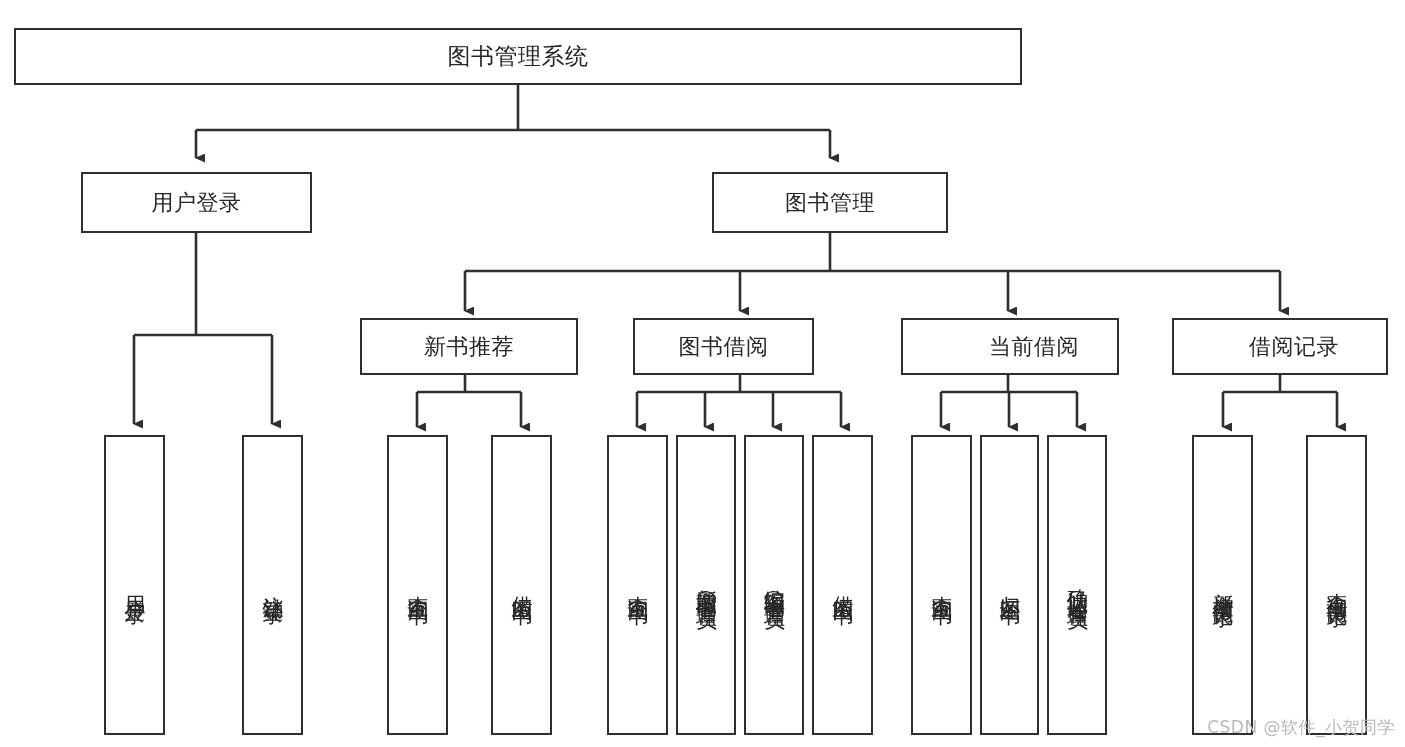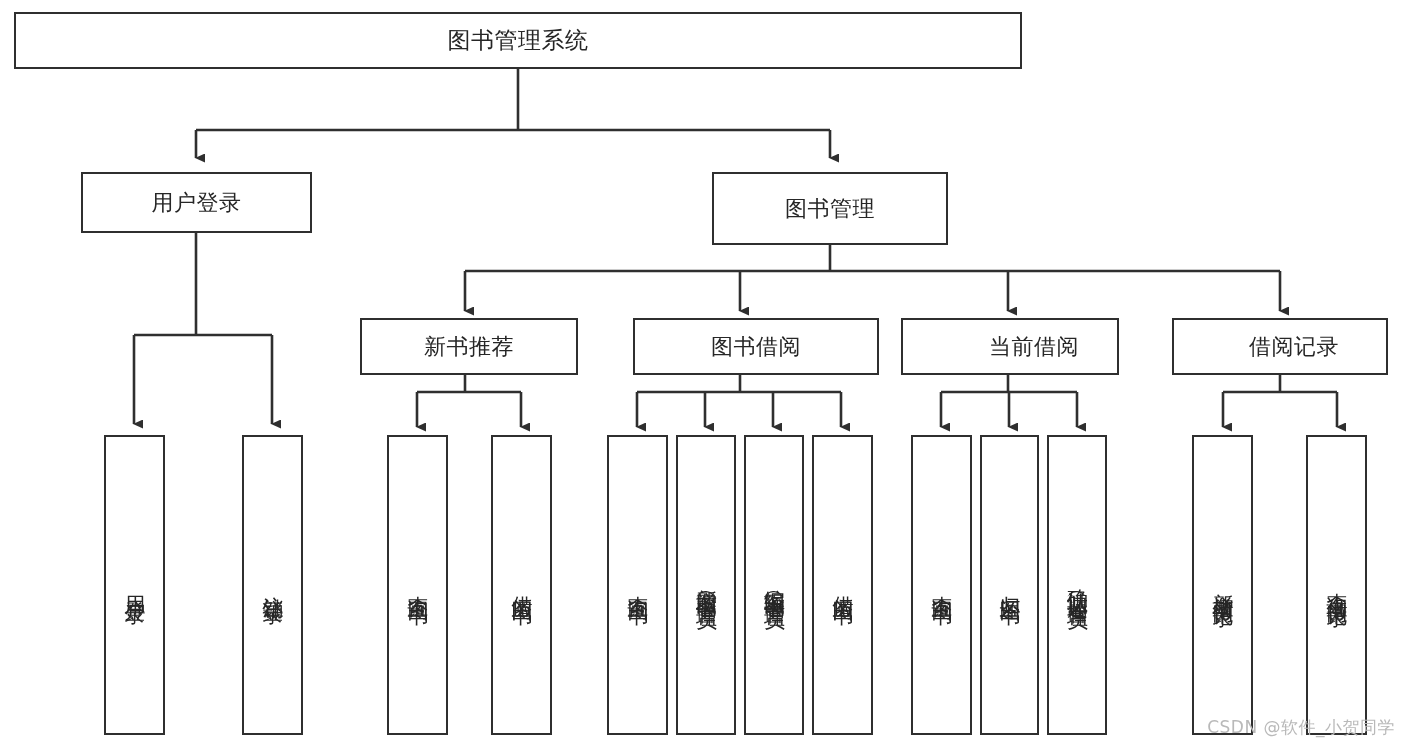--- a/index.html
+++ b/index.html
@@ -127,37 +127,37 @@
       <path d="M1009,392 L1009,427" marker-end="url(#arrowhead)"></path>
       <path d="M1077,392 L1077,427" marker-end="url(#arrowhead)"></path>
 
       <path d="M1280,375 L1280,392"></path>
       <path d="M1223,392 L1337,392"></path>
       <path d="M1223,392 L1223,427" marker-end="url(#arrowhead)"></path>
       <path d="M1337,392 L1337,427" marker-end="url(#arrowhead)"></path>
     </g>
   </svg>
 
-  <div class="node horiz root" style="left:14px; top:12px; width:1008px; height:57px;">
+  <div class="node horiz root" style="left:14px; top:28px; width:1008px; height:57px;">
     <span class="node-label">图书管理系统</span>
   </div>
 
   <div class="node horiz" style="left:81px; top:172px; width:231px; height:61px;">
     <span class="node-label">用户登录</span>
   </div>
 
-  <div class="node horiz" style="left:712px; top:172px; width:236px; height:73px;">
+  <div class="node horiz" style="left:712px; top:172px; width:236px; height:61px;">
     <span class="node-label">图书管理</span>
   </div>
 
   <div class="node horiz" style="left:360px; top:318px; width:218px; height:57px;">
     <span class="node-label">新书推荐</span>
   </div>
 
-  <div class="node horiz" style="left:633px; top:318px; width:246px; height:57px;">
+  <div class="node horiz" style="left:633px; top:318px; width:181px; height:57px;">
     <span class="node-label">图书借阅</span>
   </div>
 
   <div class="node horiz" style="left:901px; top:318px; width:218px; height:57px;padding-left:48px;">
     <span class="node-label">当前借阅</span>
   </div>
 
   <div class="node horiz" style="left:1172px; top:318px; width:216px; height:57px;padding-left:28px;">
     <span class="node-label">借阅记录</span>
   </div>

